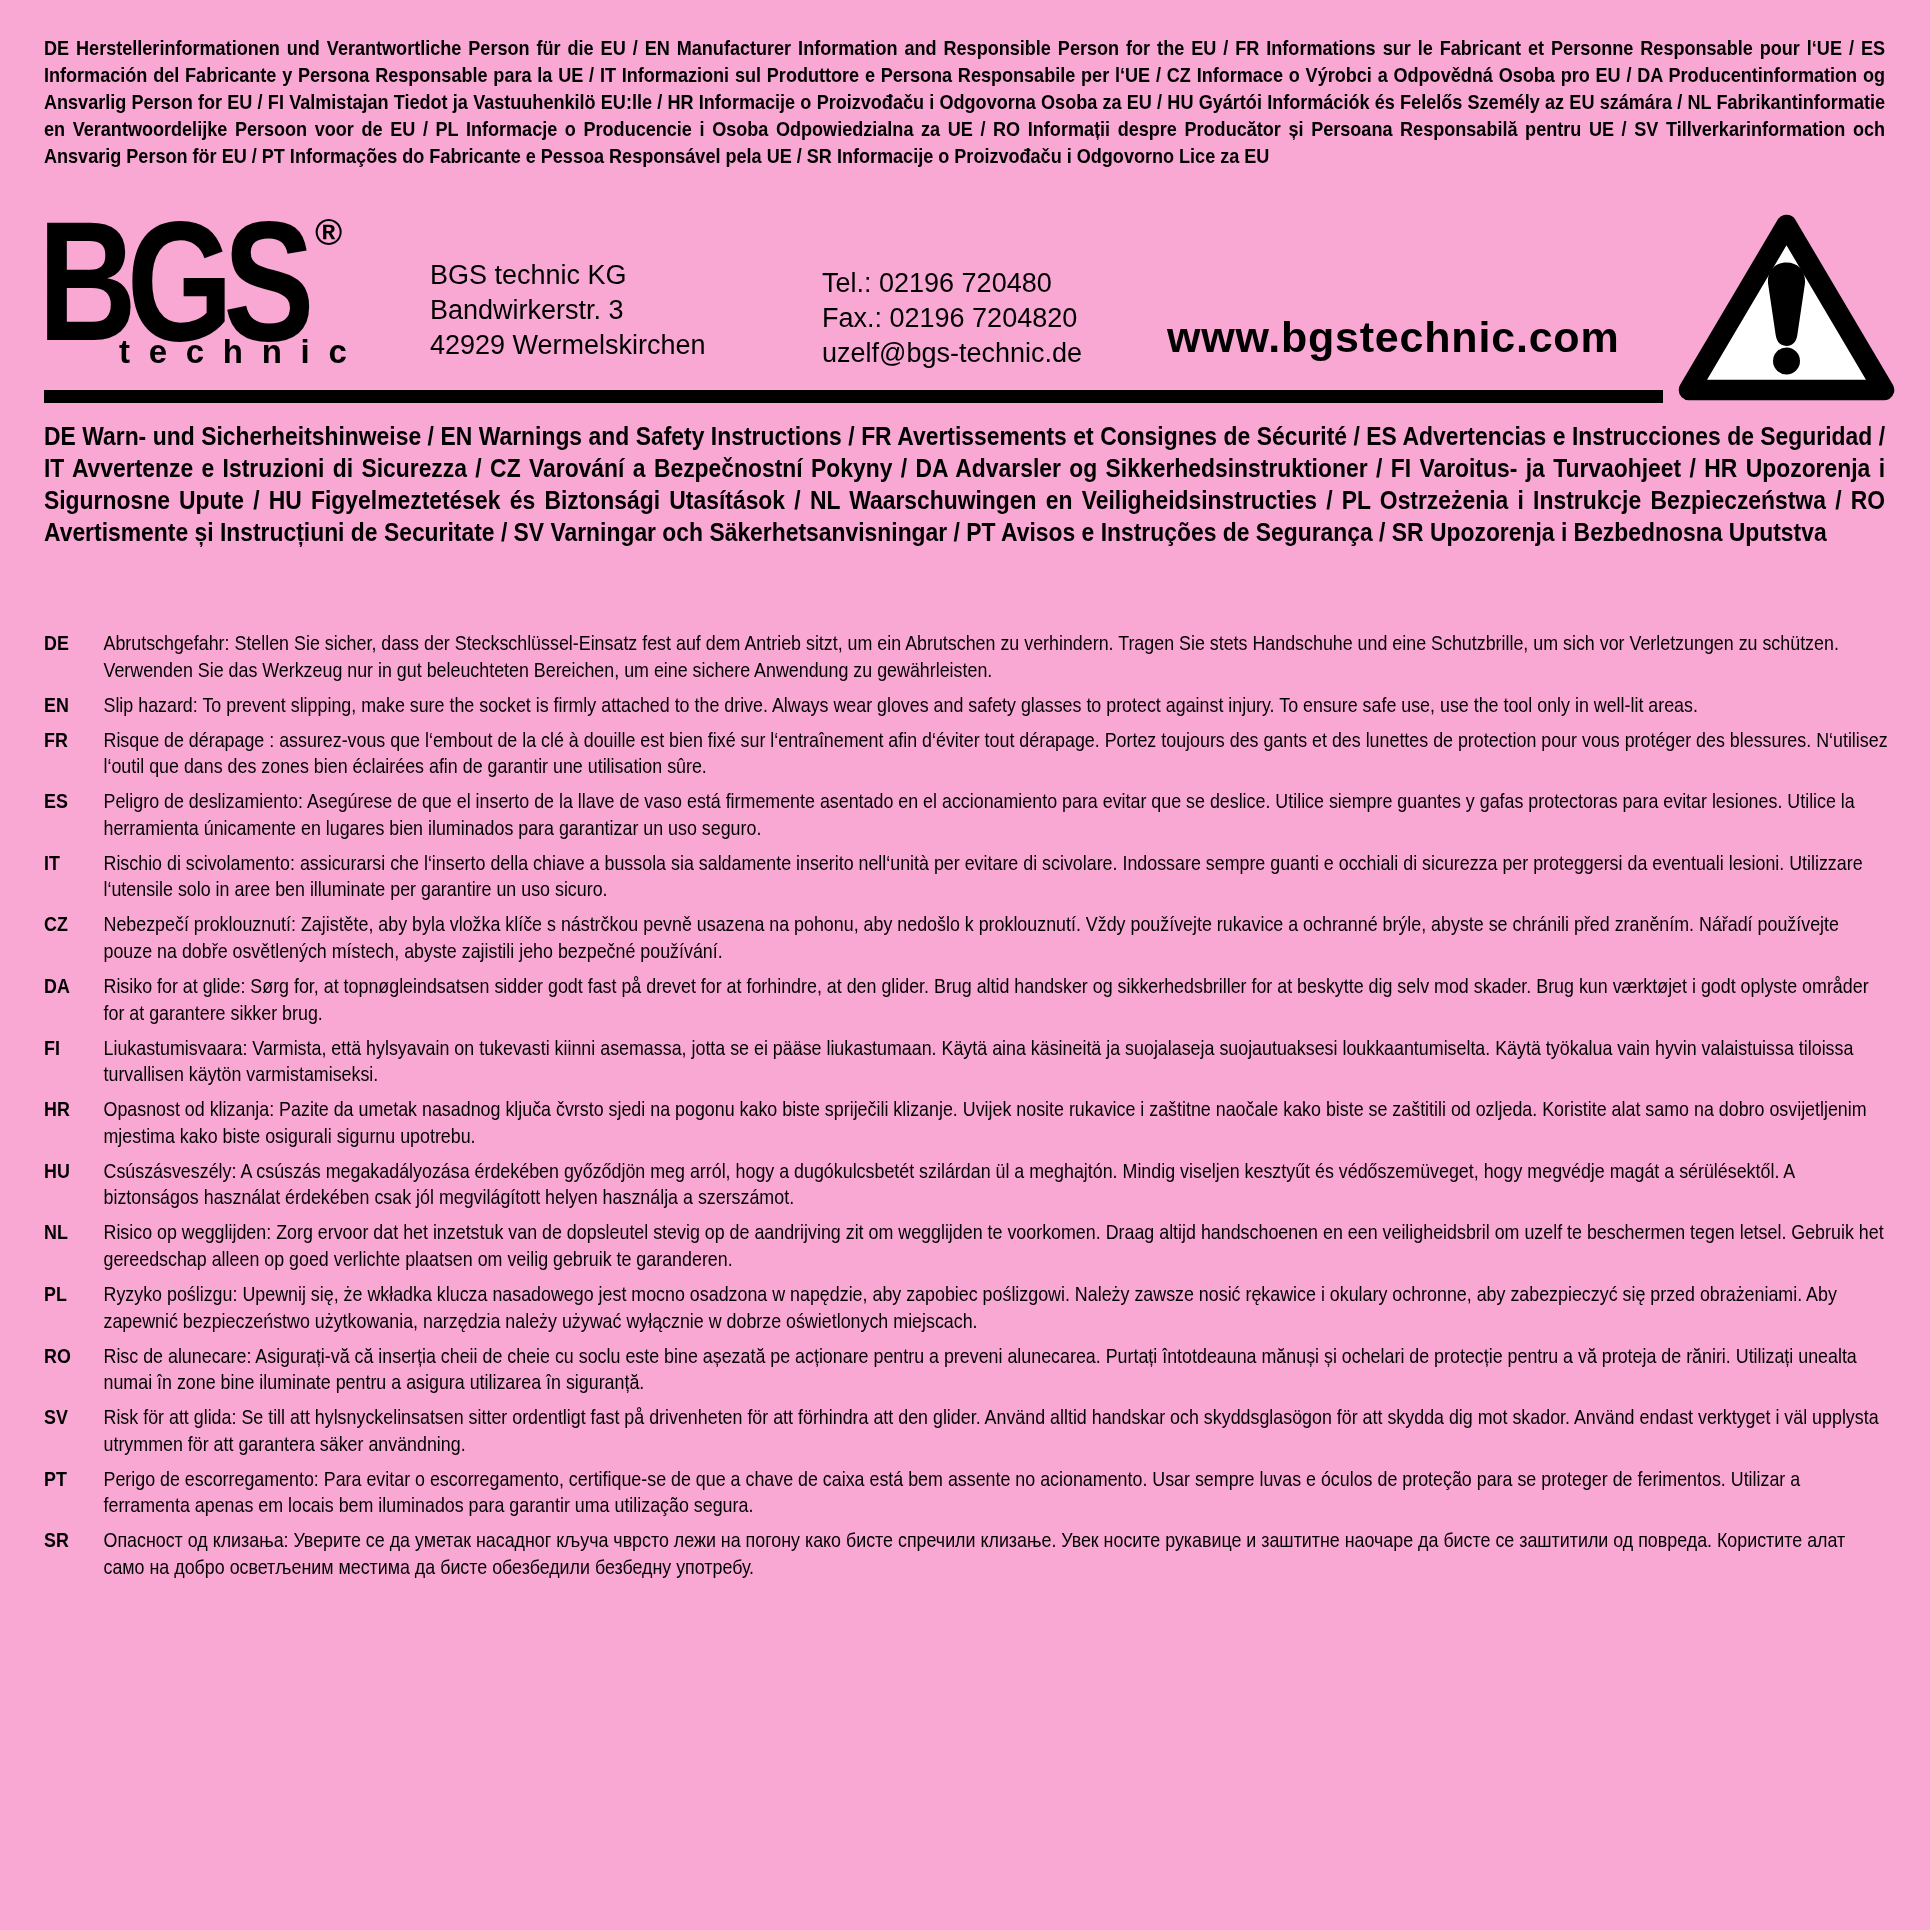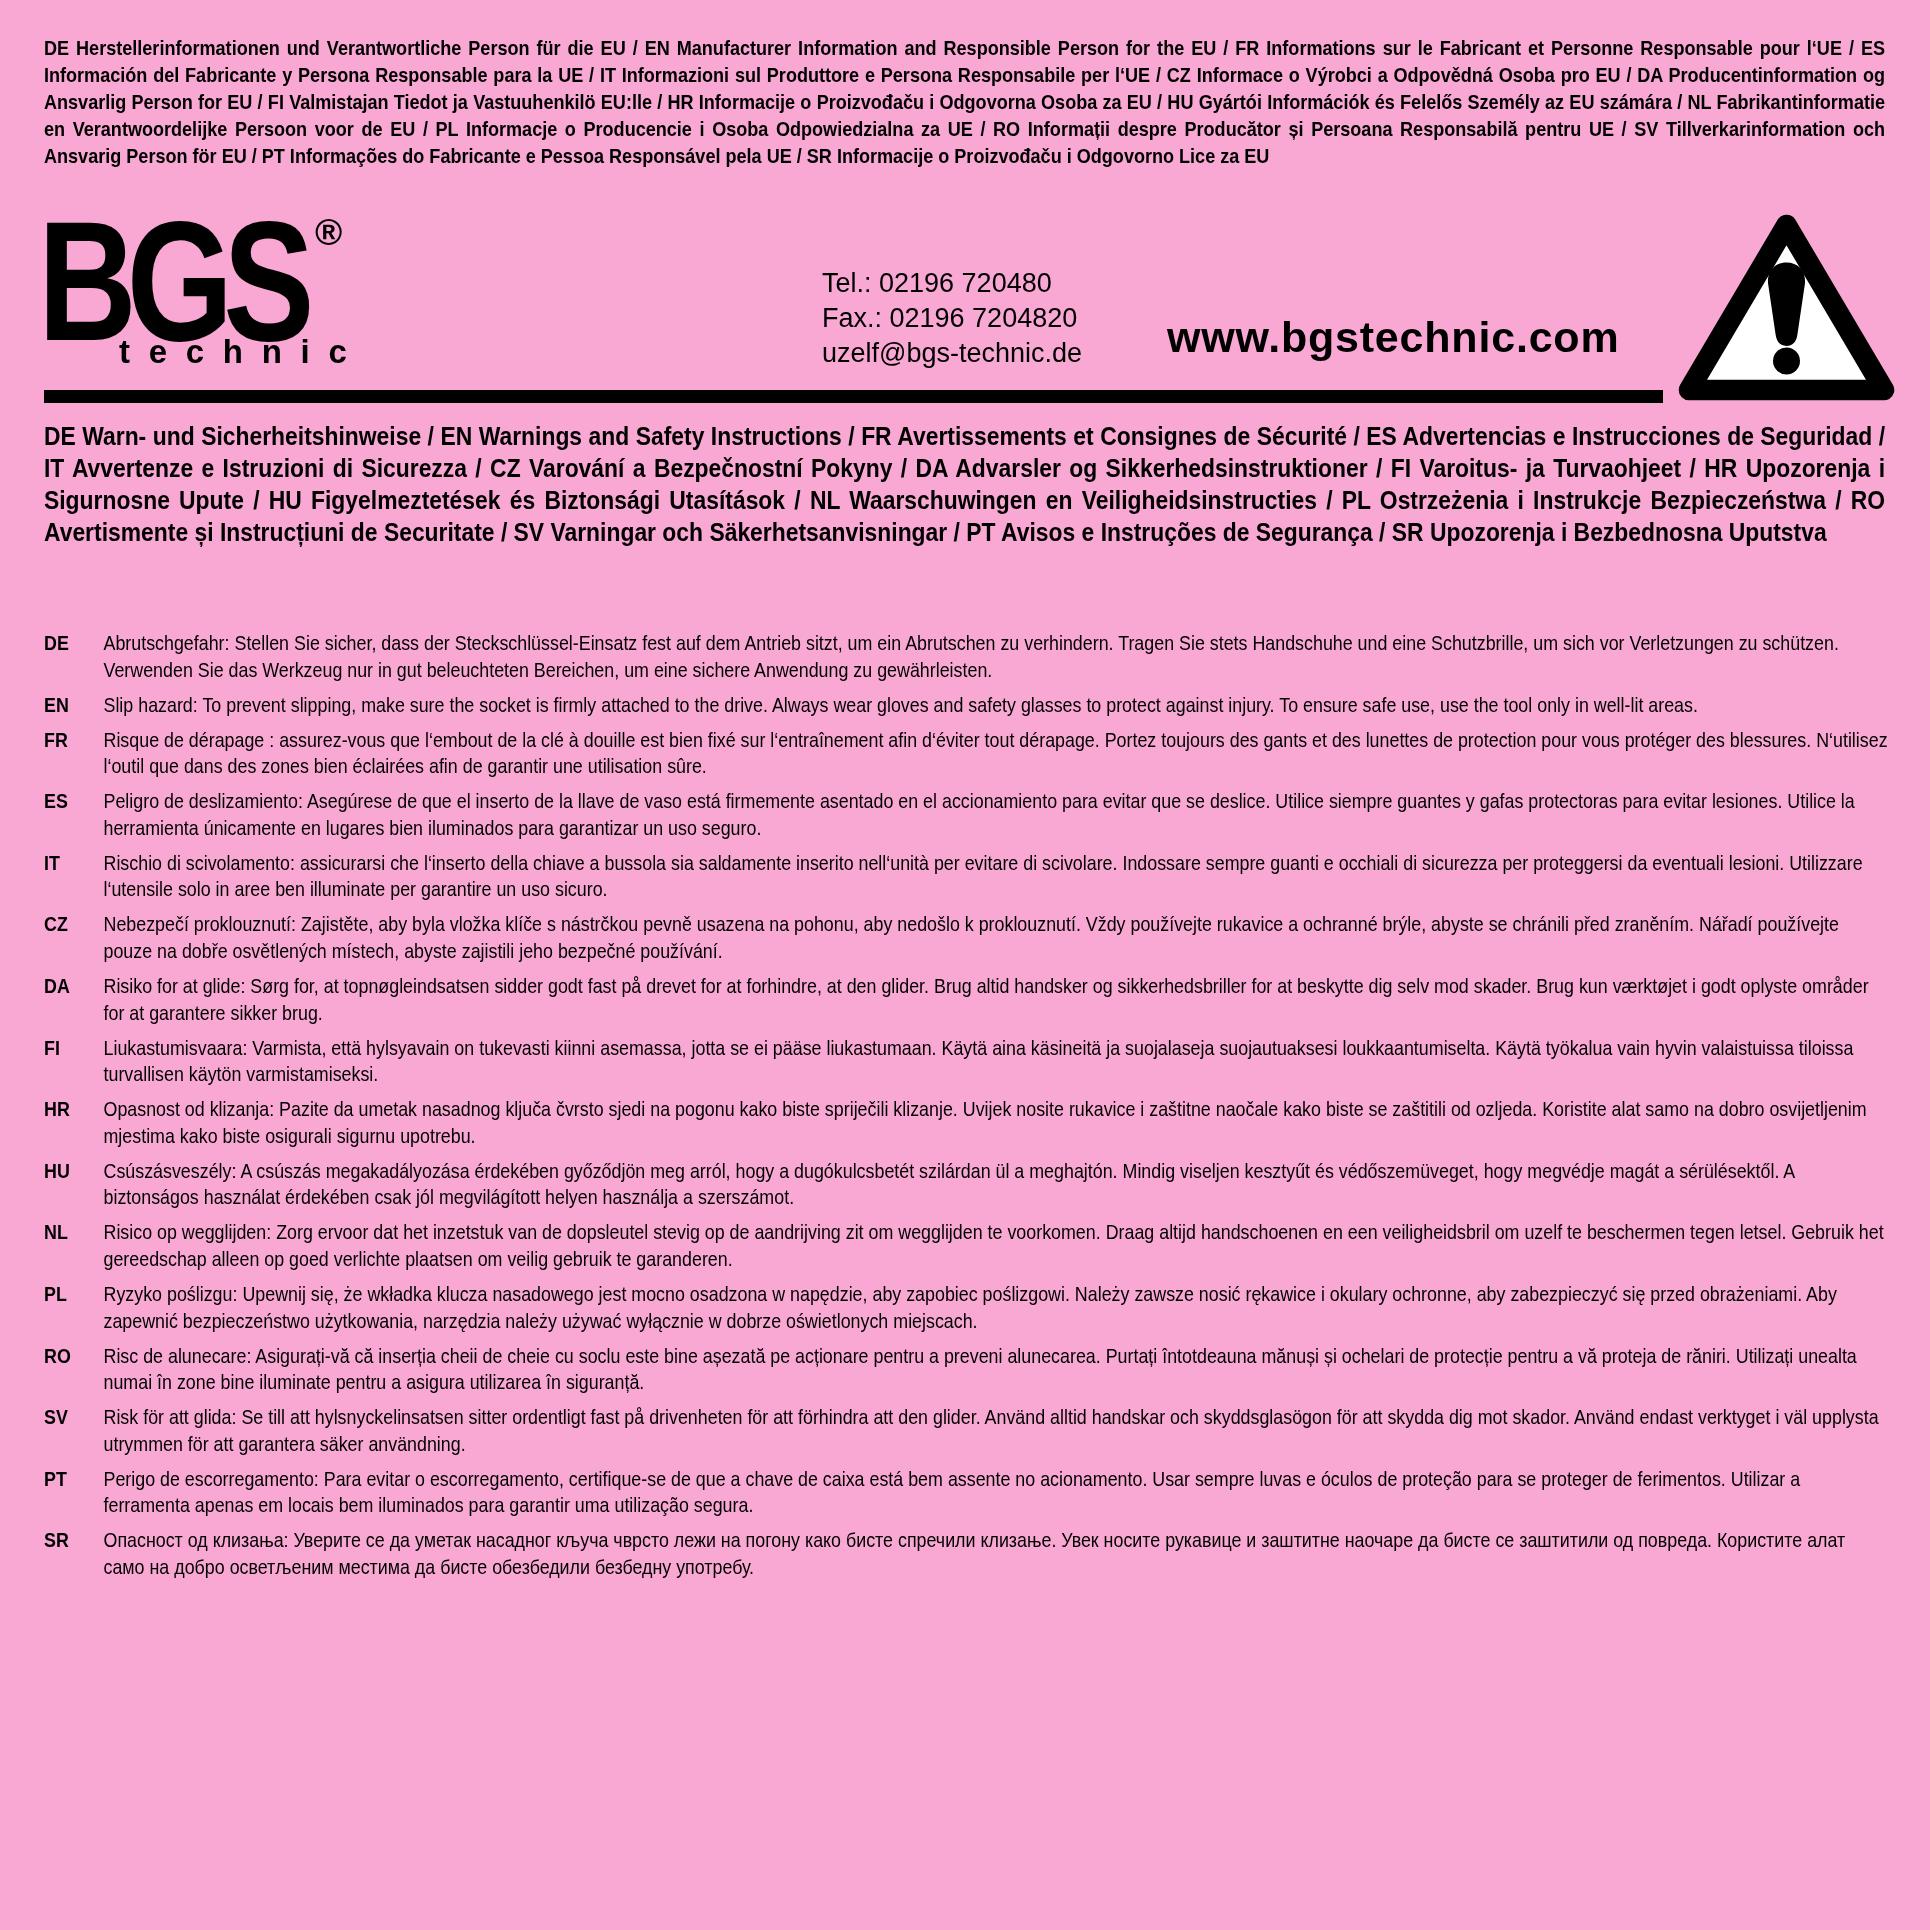--- a/index.html
+++ b/index.html
@@ -84,20 +84,25 @@
   <div class="h1">
     <p class="h1-inner" style="margin:0">DE Herstellerinformationen und Verantwortliche Person für die EU / EN Manufacturer Information and Responsible Person for the EU / FR Informations sur le Fabricant et Personne Responsable pour l‘UE / ES Información del Fabricante y Persona Responsable para la UE / IT Informazioni sul Produttore e Persona Responsabile per l‘UE / CZ Informace o Výrobci a Odpovědná Osoba pro EU / DA Producentinformation og Ansvarlig Person for EU / FI Valmistajan Tiedot ja Vastuuhenkilö EU:lle / HR Informacije o Proizvođaču i Odgovorna Osoba za EU / HU Gyártói Információk és Felelős Személy az EU számára / NL Fabrikantinformatie en Verantwoordelijke Persoon voor de EU / PL Informacje o Producencie i Osoba Odpowiedzialna za UE / RO Informații despre Producător și Persoana Responsabilă pentru UE / SV Tillverkarinformation och Ansvarig Person för EU / PT Informações do Fabricante e Pessoa Responsável pela UE / SR Informacije o Proizvođaču i Odgovorno Lice za EU</p>
   </div>
 
   <div class="logo">
     <span class="logo-bgs">BGS</span>
     <span class="logo-reg">®</span>
     <span class="logo-technic">technic</span>
   </div>
 
+  <div class="address">
+    <div>BGS technic KG</div>
+    <div>Bandwirkerstr. 3</div>
+    <div>42929 Wermelskirchen</div>
+  </div>
 
   <div class="contact">
     <div>Tel.: 02196 720480</div>
     <div>Fax.: 02196 7204820</div>
     <div>uzelf@bgs-technic.de</div>
   </div>
 
   <div class="website">www.bgstechnic.com</div>
 
   <svg class="warning-tri" viewBox="0 0 120 104" xmlns="http://www.w3.org/2000/svg">

